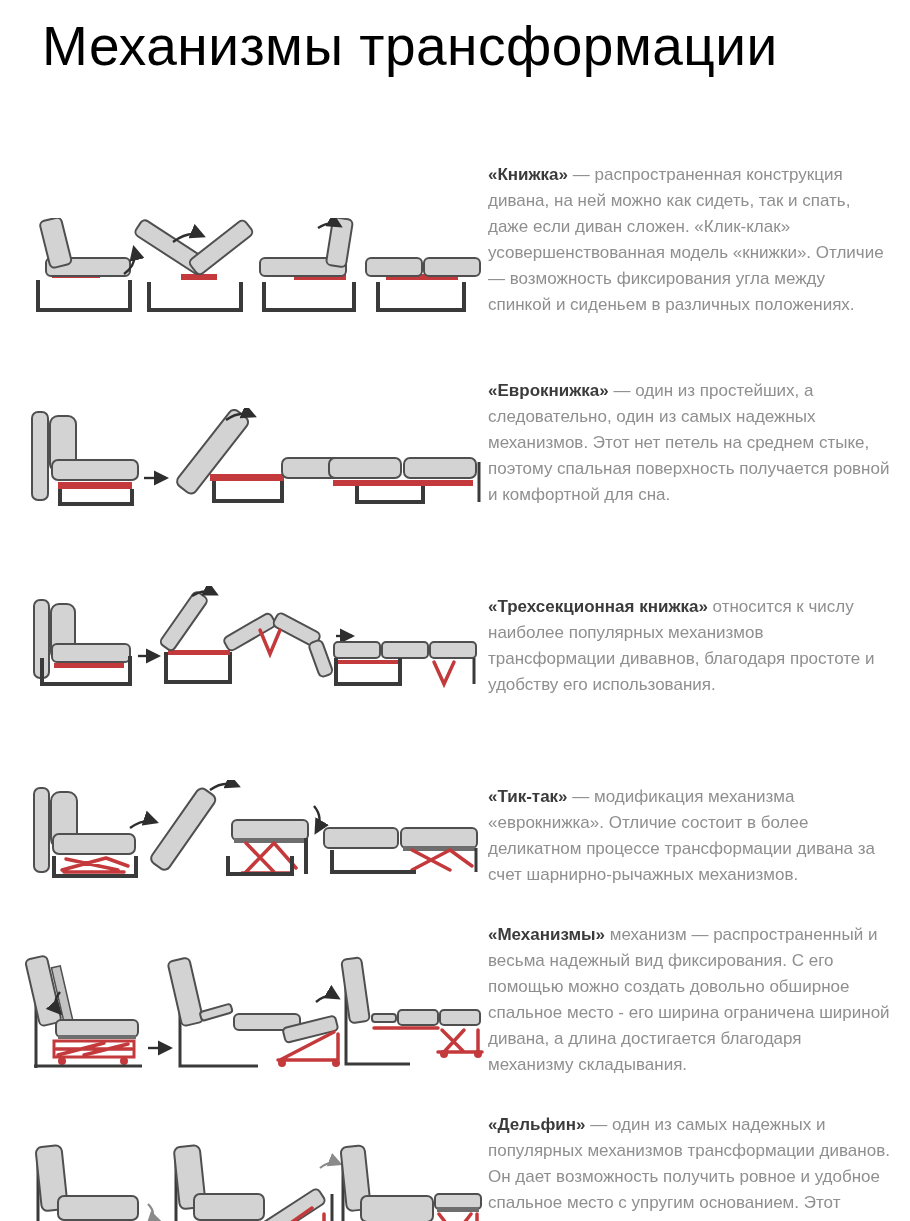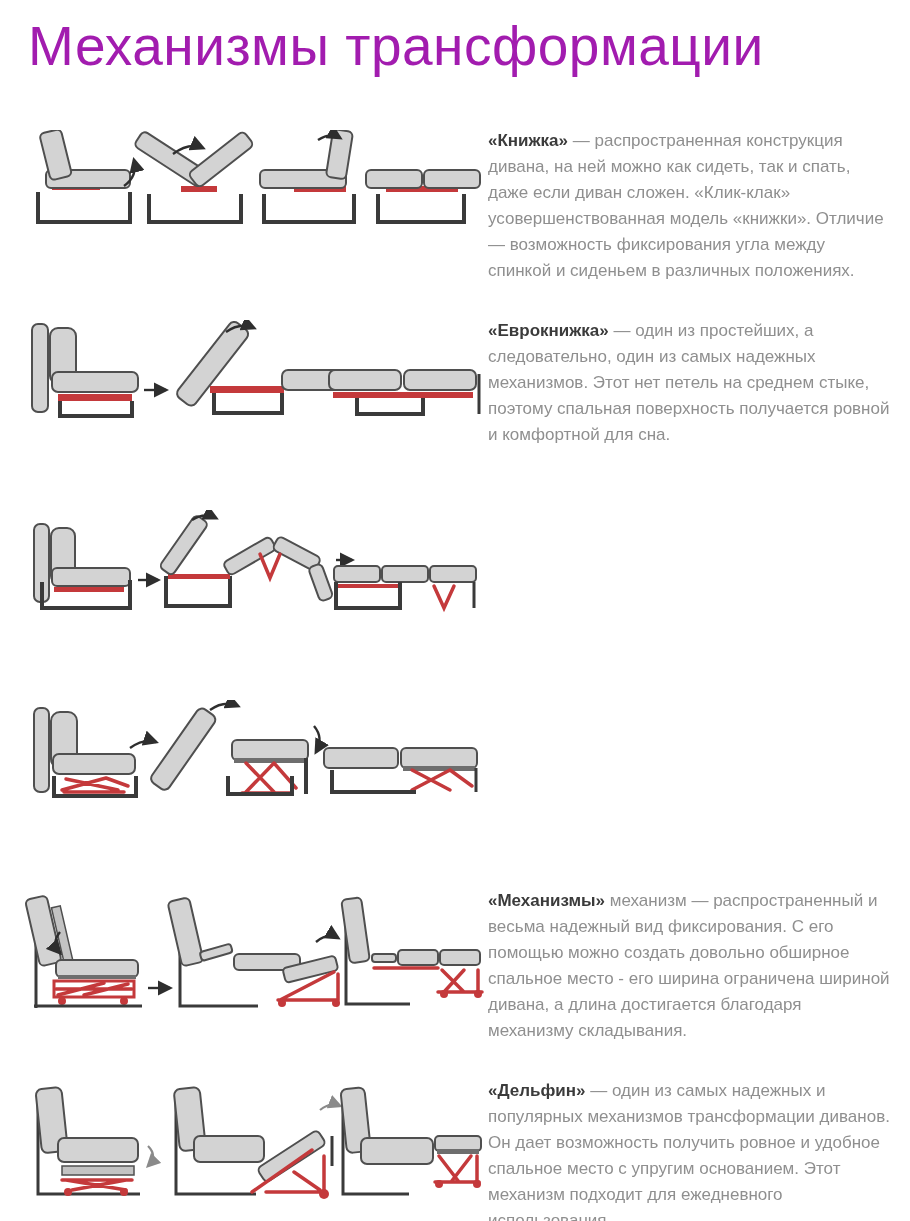--- a/index.html
+++ b/index.html
@@ -1,19 +1,19 @@
 <!DOCTYPE html>
 <html><head>
 <meta charset="utf-8">
 <style>
   html,body{margin:0;padding:0;background:#ffffff;}
   body{width:910px;height:1221px;font-family:"Liberation Sans",sans-serif;overflow:hidden;}
   .page{width:910px;height:1221px;position:relative;}
-  .title{margin:16px 0 50px 28px;font-size:55px;font-weight:300;letter-spacing:.5px;color:#a21caf;line-height:1.12;}
-  .row{display:flex;height:190px;align-items:flex-start;}
+  .title{margin:16px 0 50px 42px;font-size:55px;font-weight:300;letter-spacing:.5px;color:#000000;line-height:1.12;}
+  .row{display:flex;height:190px;align-items:flex-end;}
   .diagram{width:460px;margin-left:24px;flex:0 0 auto;}
   .diagram svg{display:block;margin-top:2px;}
   .text{width:402px;margin-left:4px;font-size:17px;line-height:26px;color:#8f8f8f;}
   .text p{margin:0;}
   .text b{color:#3b3b3b;font-weight:bold;}
   
   .cush{fill:#d3d3d3;stroke:#4f4f4f;stroke-width:2;}
   .slab{fill:#c3c3c3;stroke:#4f4f4f;stroke-width:1.5;}
   .stripe{fill:#6e6e6e;}
   .redf{fill:#c4393b;}
@@ -137,20 +137,23 @@
           <rect class="cush" x="0" y="56" width="46" height="16" rx="4"></rect>
           <rect class="cush" x="48" y="56" width="46" height="16" rx="4"></rect>
           <rect class="cush" x="96" y="56" width="46" height="16" rx="4"></rect>
           <rect class="redf" x="4" y="74" width="64" height="4"></rect>
           <path class="frm" d="M2,72 v26 h64 v-26"></path>
           <path class="redl" d="M100,76 L110,98 L120,76"></path>
           <path class="frm2" d="M140,72 v26"></path>
         </g>
       </svg>
     </div>
+    <div class="text">
+      <p><b>«Трехсекционная книжка»</b> <span>относится к числу наиболее популярных механизмов трансформации дивавнов, благодаря простоте и удобству его использования.</span></p>
+    </div>
   </div>
 
   <div class="row">
     <div class="diagram">
       <svg width="460" height="108" viewBox="0 0 460 108">
         <g transform="translate(10,0)">
           <rect class="cush" x="0" y="8" width="15" height="84" rx="6"></rect>
           <rect class="cush" x="17" y="12" width="26" height="56" rx="9"></rect>
           <rect class="cush" x="19" y="54" width="82" height="20" rx="6"></rect>
           <path class="redl" d="M28,90 L72,78 M32,79 L84,90 M72,78 L94,86 M30,92 h60"></path>
@@ -169,20 +172,23 @@
         </g>
         <g transform="translate(300,0)">
           <rect class="cush" x="0" y="48" width="74" height="20" rx="5"></rect>
           <rect class="cush" x="77" y="48" width="76" height="20" rx="5"></rect>
           <rect class="stripe" x="79" y="66" width="72" height="5"></rect>
           <path class="redl" d="M88,70 L126,90 M126,70 L88,90 M126,70 L148,86"></path>
           <path class="frm" d="M8,70 v22 h84"></path>
           <path class="frm2" d="M152,68 v24"></path>
         </g>
       </svg>
+    </div>
+    <div class="text">
+      <p><b>«Тик-так»</b> <span>— модификация механизма «еврокнижка». Отличие состоит в более деликатном процессе  трансформации дивана за счет шарнирно-рычажных механизмов.</span></p>
     </div>
   </div>
 
   <div class="row">
     <div class="diagram">
       <svg width="460" height="128" viewBox="0 0 460 128">
         <g transform="translate(8,0)">
           <path class="frm2" d="M4,8 v110"></path>
           <rect class="cush" x="8" y="6" width="22" height="68" rx="5" transform="rotate(-13 19 74)"></rect>
           <rect class="slab" x="32" y="16" width="9" height="56" transform="rotate(-13 34 72)"></rect>

